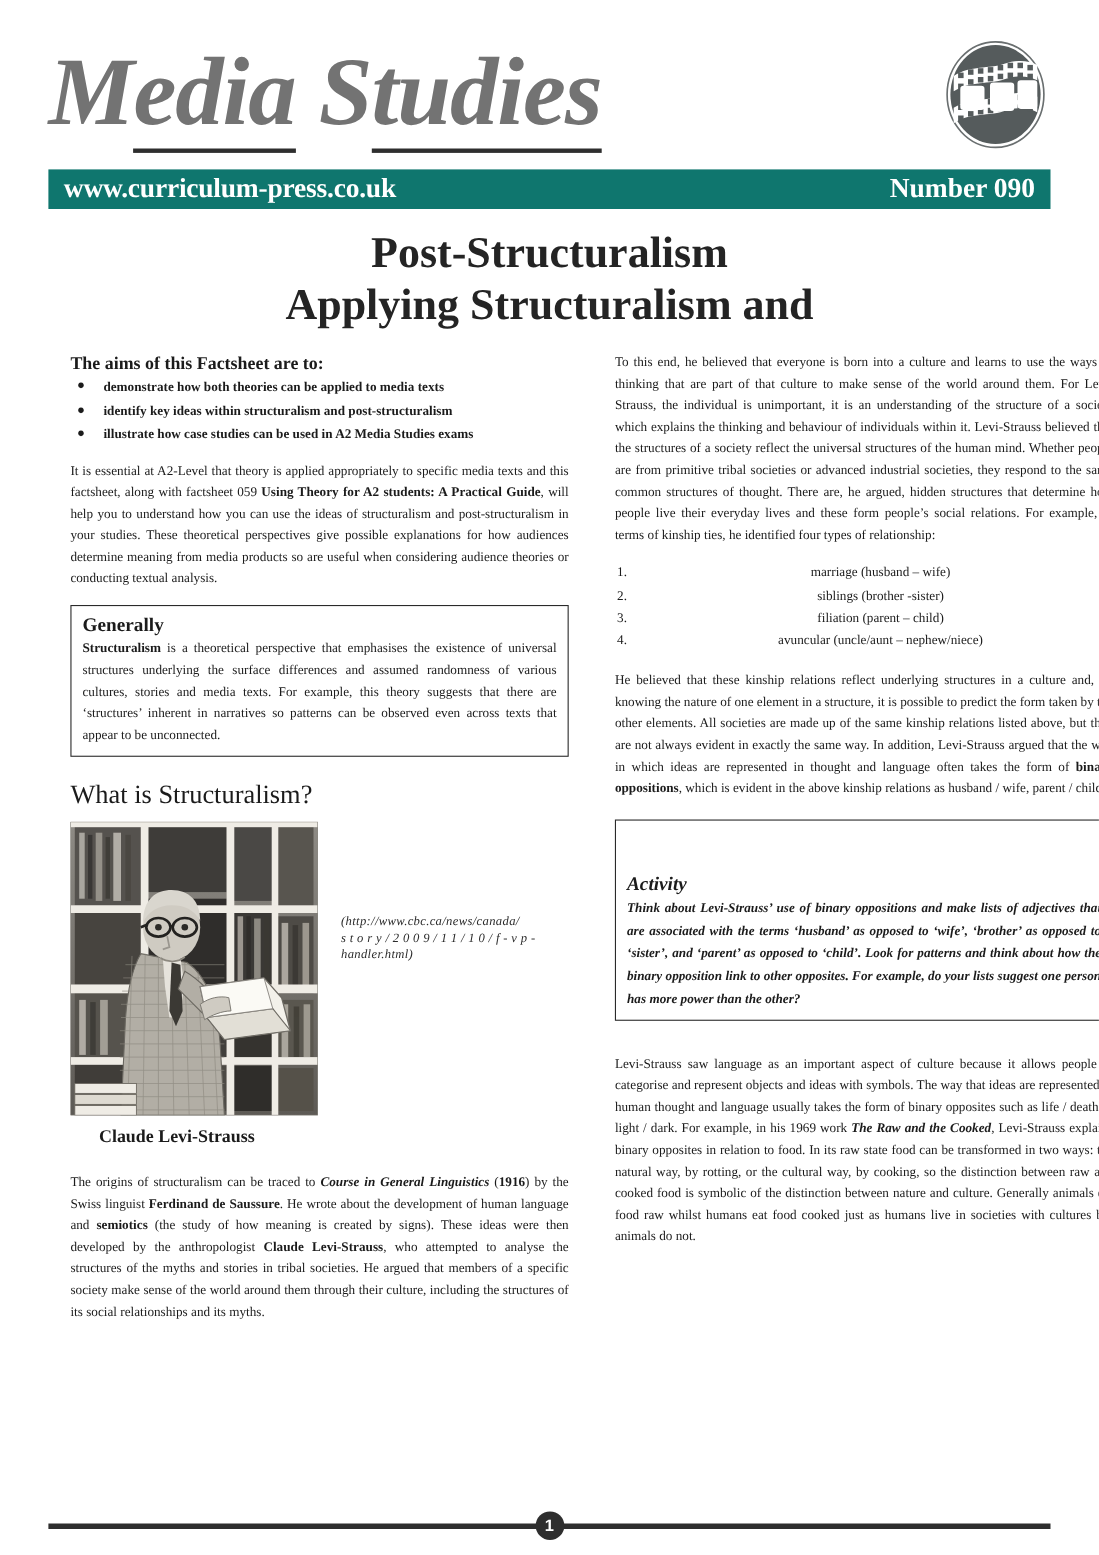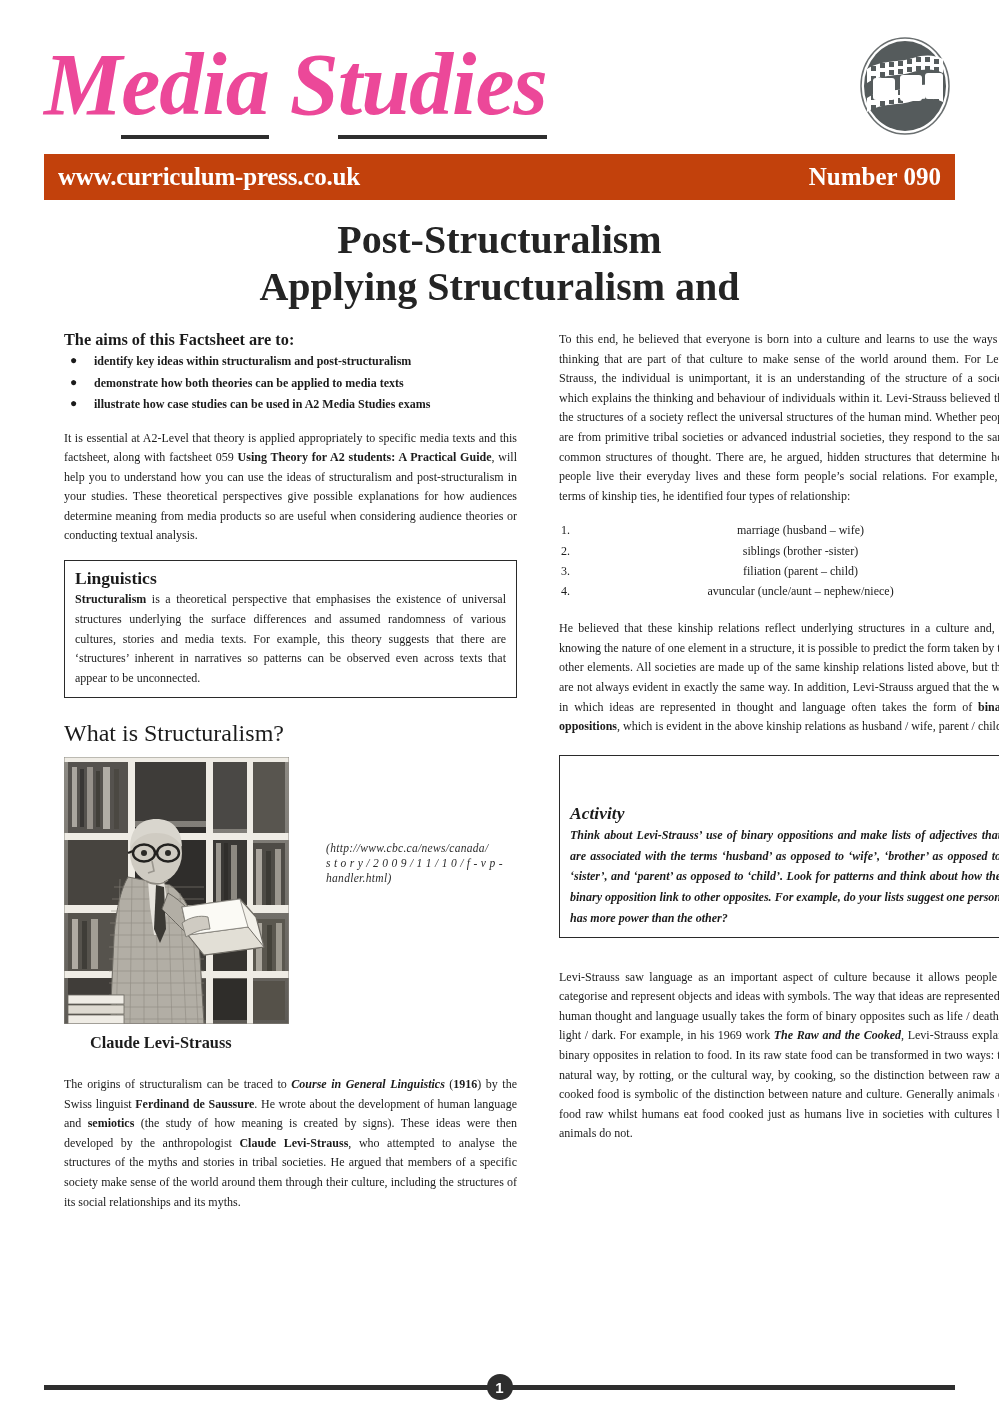--- a/index.html
+++ b/index.html
@@ -29,43 +29,43 @@
     height: 118px;
     margin: 30px 44px 0 44px;
   }
   .masthead-title {
     font-family: "Liberation Serif", "DejaVu Serif", serif;
     font-style: italic;
     font-weight: bold;
     font-size: 88px;
     line-height: 110px;
     letter-spacing: -1px;
-    color: #ec4899;
+    color: #737373;
     margin: 0;
     white-space: nowrap;
   }
   .masthead-title .u1,
   .masthead-title .u2 {
     border-bottom: 4px solid #2e2e2e;
     padding-bottom: 2px;
   }
   .logo {
     position: absolute;
     right: 4px;
     top: 6px;
     width: 92px;
     height: 100px;
   }
 
   
   .topbar {
     margin: 6px 44px 0 44px;
-    background: #c2410c;
+    background: #0f766e;
     color: #ffffff;
-    height: 46px;
+    height: 36px;
     display: flex;
     align-items: center;
     justify-content: space-between;
     padding: 0 14px;
     box-sizing: border-box;
   }
   .topbar-url {
     font-family: "Liberation Serif", "DejaVu Serif", serif;
     font-weight: bold;
     font-size: 25px;
@@ -203,21 +203,21 @@
     height: 267px;
     position: relative;
     overflow: hidden;
     background: #cfcdc8;
     display: inline-block;
     vertical-align: top;
   }
   .figure svg { display: block; }
   .figure-credit {
     position: absolute;
-    left: 262px;
+    left: 246px;
     top: 84px;
     width: 205px;
     font-style: italic;
     font-size: 11.5px;
     line-height: 15px;
     color: #2b2b2b;
     letter-spacing: 0.3px;
   }
   .figure-credit div { white-space: nowrap; }
   .figure-caption {
@@ -324,29 +324,29 @@
     <div>Post-Structuralism</div>
     <div>Applying Structuralism and</div>
   </div>
 
   <div class="columns">
 
     <div class="col">
 
       <div class="aims-heading">The aims of this Factsheet are to:</div>
       <ul class="aims">
+        <li>demonstrate how both theories can be applied to media texts</li>
         <li>identify key ideas within structuralism and post-structuralism</li>
-        <li>demonstrate how both theories can be applied to media texts</li>
         <li>illustrate how case studies can be used in A2 Media Studies exams</li>
       </ul>
 
       <p><span>It is essential at A2-Level that theory is applied appropriately to specific media texts and this factsheet, along with factsheet 059 </span><b>Using Theory for A2 students: A Practical Guide</b><span>, will help you to understand how you can use the ideas of structuralism and post-structuralism in your studies. These theoretical perspectives give possible explanations for how audiences determine meaning from media products so are useful when considering audience theories or conducting textual analysis.</span></p>
 
       <div class="box">
-        <div class="box-title">Linguistics</div>
+        <div class="box-title">Generally</div>
         <p><b>Structuralism</b><span> is a theoretical perspective that emphasises the existence of universal structures underlying the surface differences and assumed randomness of various cultures, stories and media texts.  For example, this theory suggests that there are ‘structures’ inherent in narratives so patterns can be observed even across texts that appear to be unconnected.</span></p>
       </div>
 
       <div class="section-heading">What is Structuralism?</div>
 
       <div class="figure-wrap">
         <div class="figure">
           <svg viewBox="0 0 225 267" width="225" height="267" aria-hidden="true">
             <defs>
               <linearGradient id="bkshelf" x1="0" y1="0" x2="0" y2="1">

